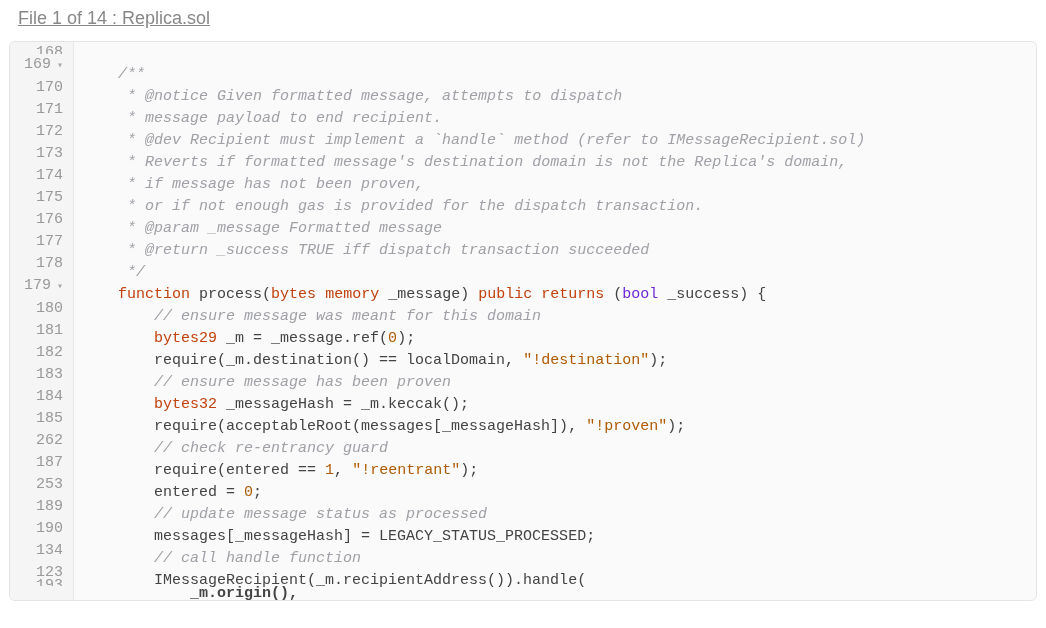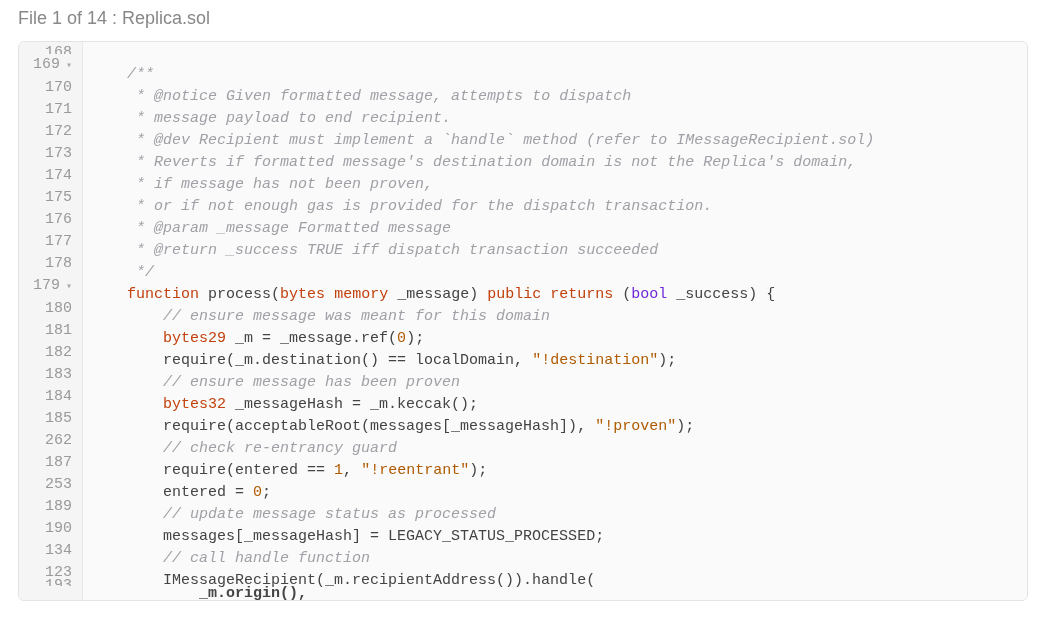--- a/index.html
+++ b/index.html
@@ -13,23 +13,24 @@
     width: 1046px;
     height: 628px;
     position: relative;
     overflow: hidden;
   }
   .header {
     font-size: 18px;
     color: #888;
     padding: 8px 18px 12px 18px;
     font-weight: 400;
+    text-decoration: underline;
   }
   .code-panel {
-    margin: 0 18px;
+    margin: 0 9px;
     border: 1px solid #e4e4e4;
     border-radius: 6px;
     background: #f5f5f5;
     overflow: hidden;
     height: 560px;
   }
   .code-inner {
     display: flex;
     font-family: "Consolas", "Menlo", "Courier New", monospace;
     font-size: 15px;

